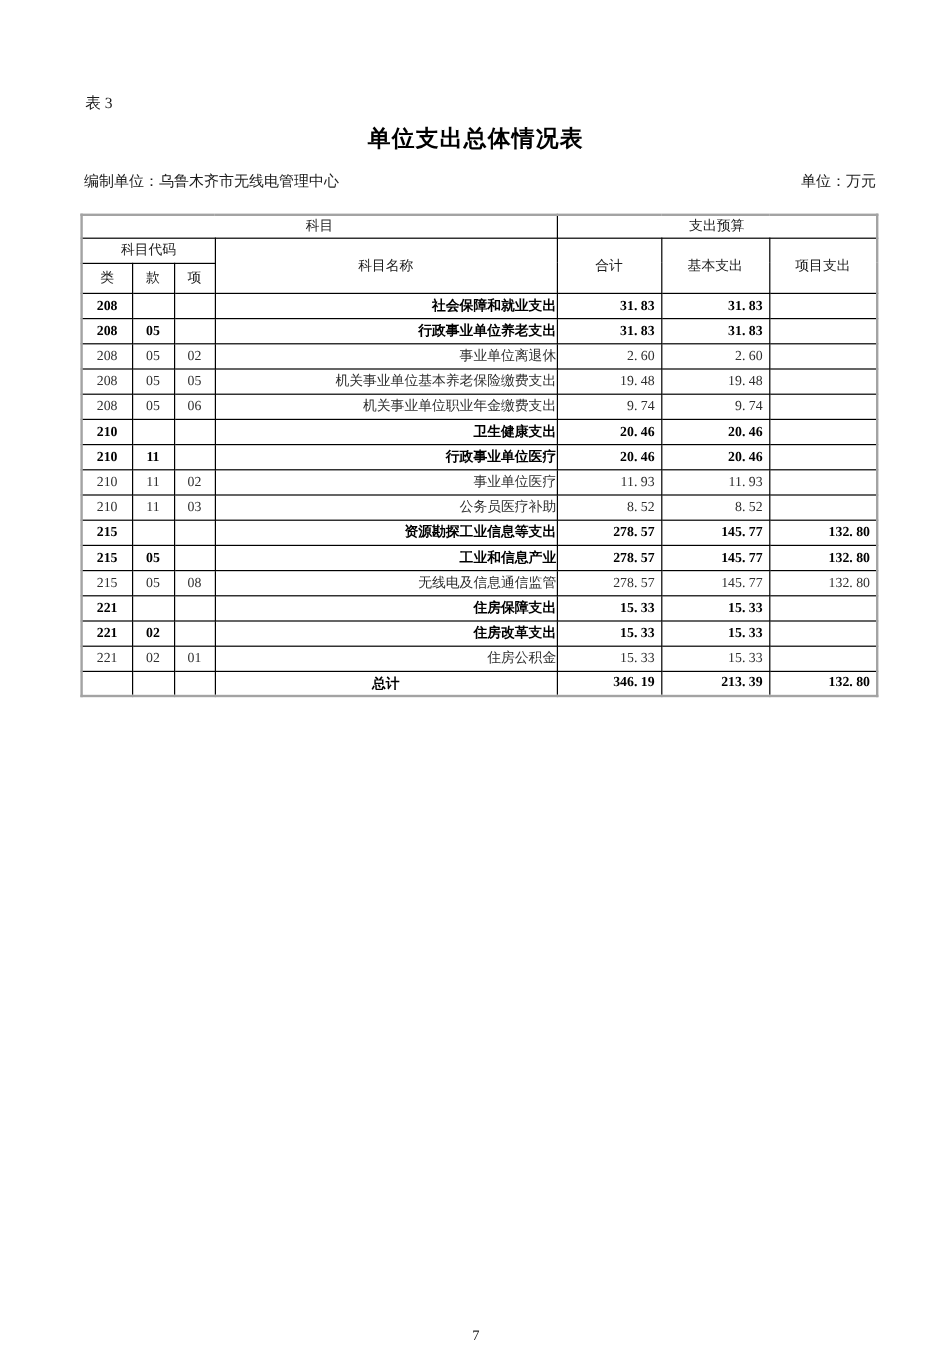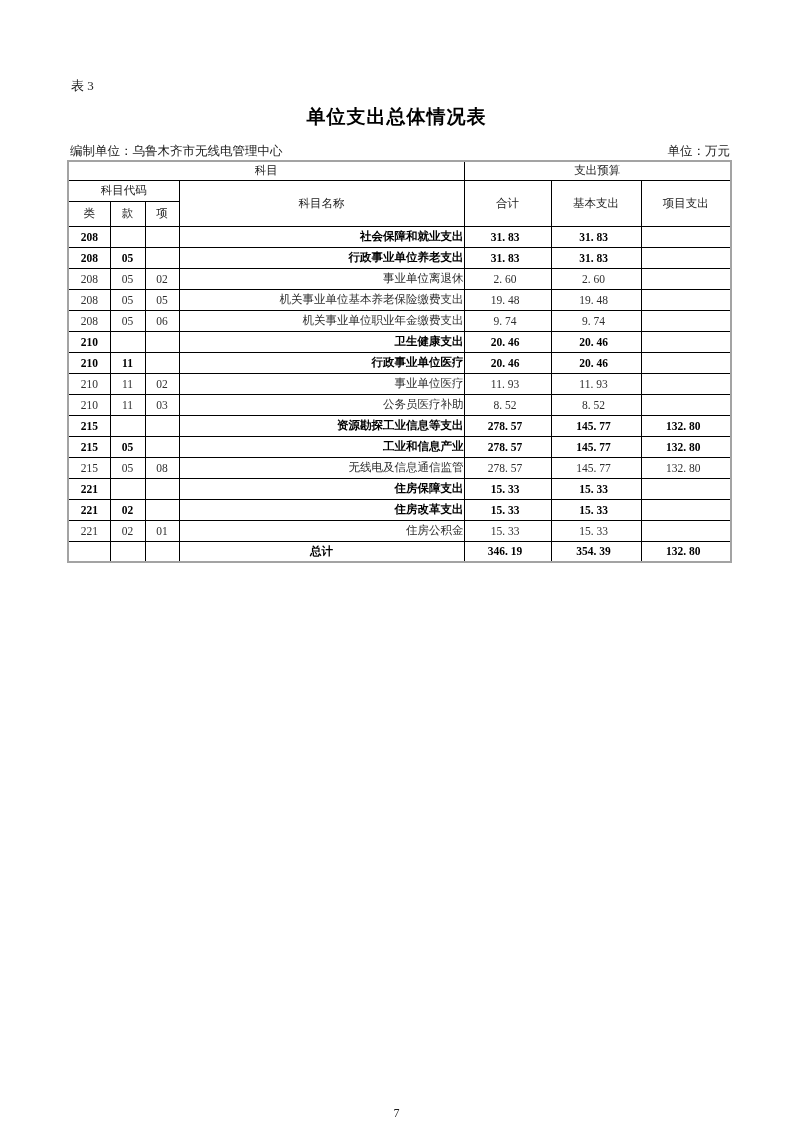--- a/index.html
+++ b/index.html
@@ -29,21 +29,21 @@
     font-size: 19px;
     line-height: 23px;
     font-weight: bold;
     letter-spacing: 1px;
     color: #000;
   }
   .meta {
     display: flex;
     justify-content: space-between;
     align-items: flex-end;
-    margin: 15px 63px 1px 70px;
+    margin: 15px 63px 19px 70px;
     font-size: 12.5px;
     line-height: 16px;
     color: #1c1c1c;
   }
   table.budget {
     margin-left: 67px;
     width: 663px;
     border-collapse: collapse;
     table-layout: fixed;
     border: 2px solid #a3a3a3;
@@ -57,21 +57,21 @@
   thead th {
     font-weight: normal;
     text-align: center;
     color: #1c1c1c;
   }
   tr.hrow1 th { height: 19px; }
   tr.hrow2 th { height: 21px; }
   tr.hrow3 th { height: 25px; }
   tbody tr { height: 21px; }
   td.code { text-align: center; color: #2e2e2e; }
-  td.num  { text-align: center; padding-right: 5px; color: #2e2e2e; margin-left: 32px; }
+  td.num  { text-align: right; padding-right: 5px; color: #2e2e2e; margin-left: 32px; }
   td.name { text-align: right; padding-left: 4px; color: #2e2e2e; }
   tr.level-1 td, tr.level-2 td, tr.level-total td {
     font-weight: bold;
     color: #000;
   }
   tr.level-1 td.name { padding-left: 4px; }
   tr.level-2 td.name { padding-left: 7px; }
   tr.level-3 td.name { padding-left: 26px; }
   tr.level-total td.name { text-align: center; padding-left: 0; margin-left: 20px; }
   .page-number {
@@ -260,21 +260,21 @@
     <td class="num">15. 33</td>
     <td class="num">15. 33</td>
     <td class="num"></td>
   </tr>
         <tr class="level-total">
     <td class="code"></td>
     <td class="code"></td>
     <td class="code"></td>
     <td class="name">总计</td>
     <td class="num">346. 19</td>
-    <td class="num">354. 39</td>
+    <td class="num">213. 39</td>
     <td class="num">132. 80</td>
   </tr>
       </tbody>
   </table>
 
   <div class="page-number">7</div>
 
 </div>
 
 </body></html>

